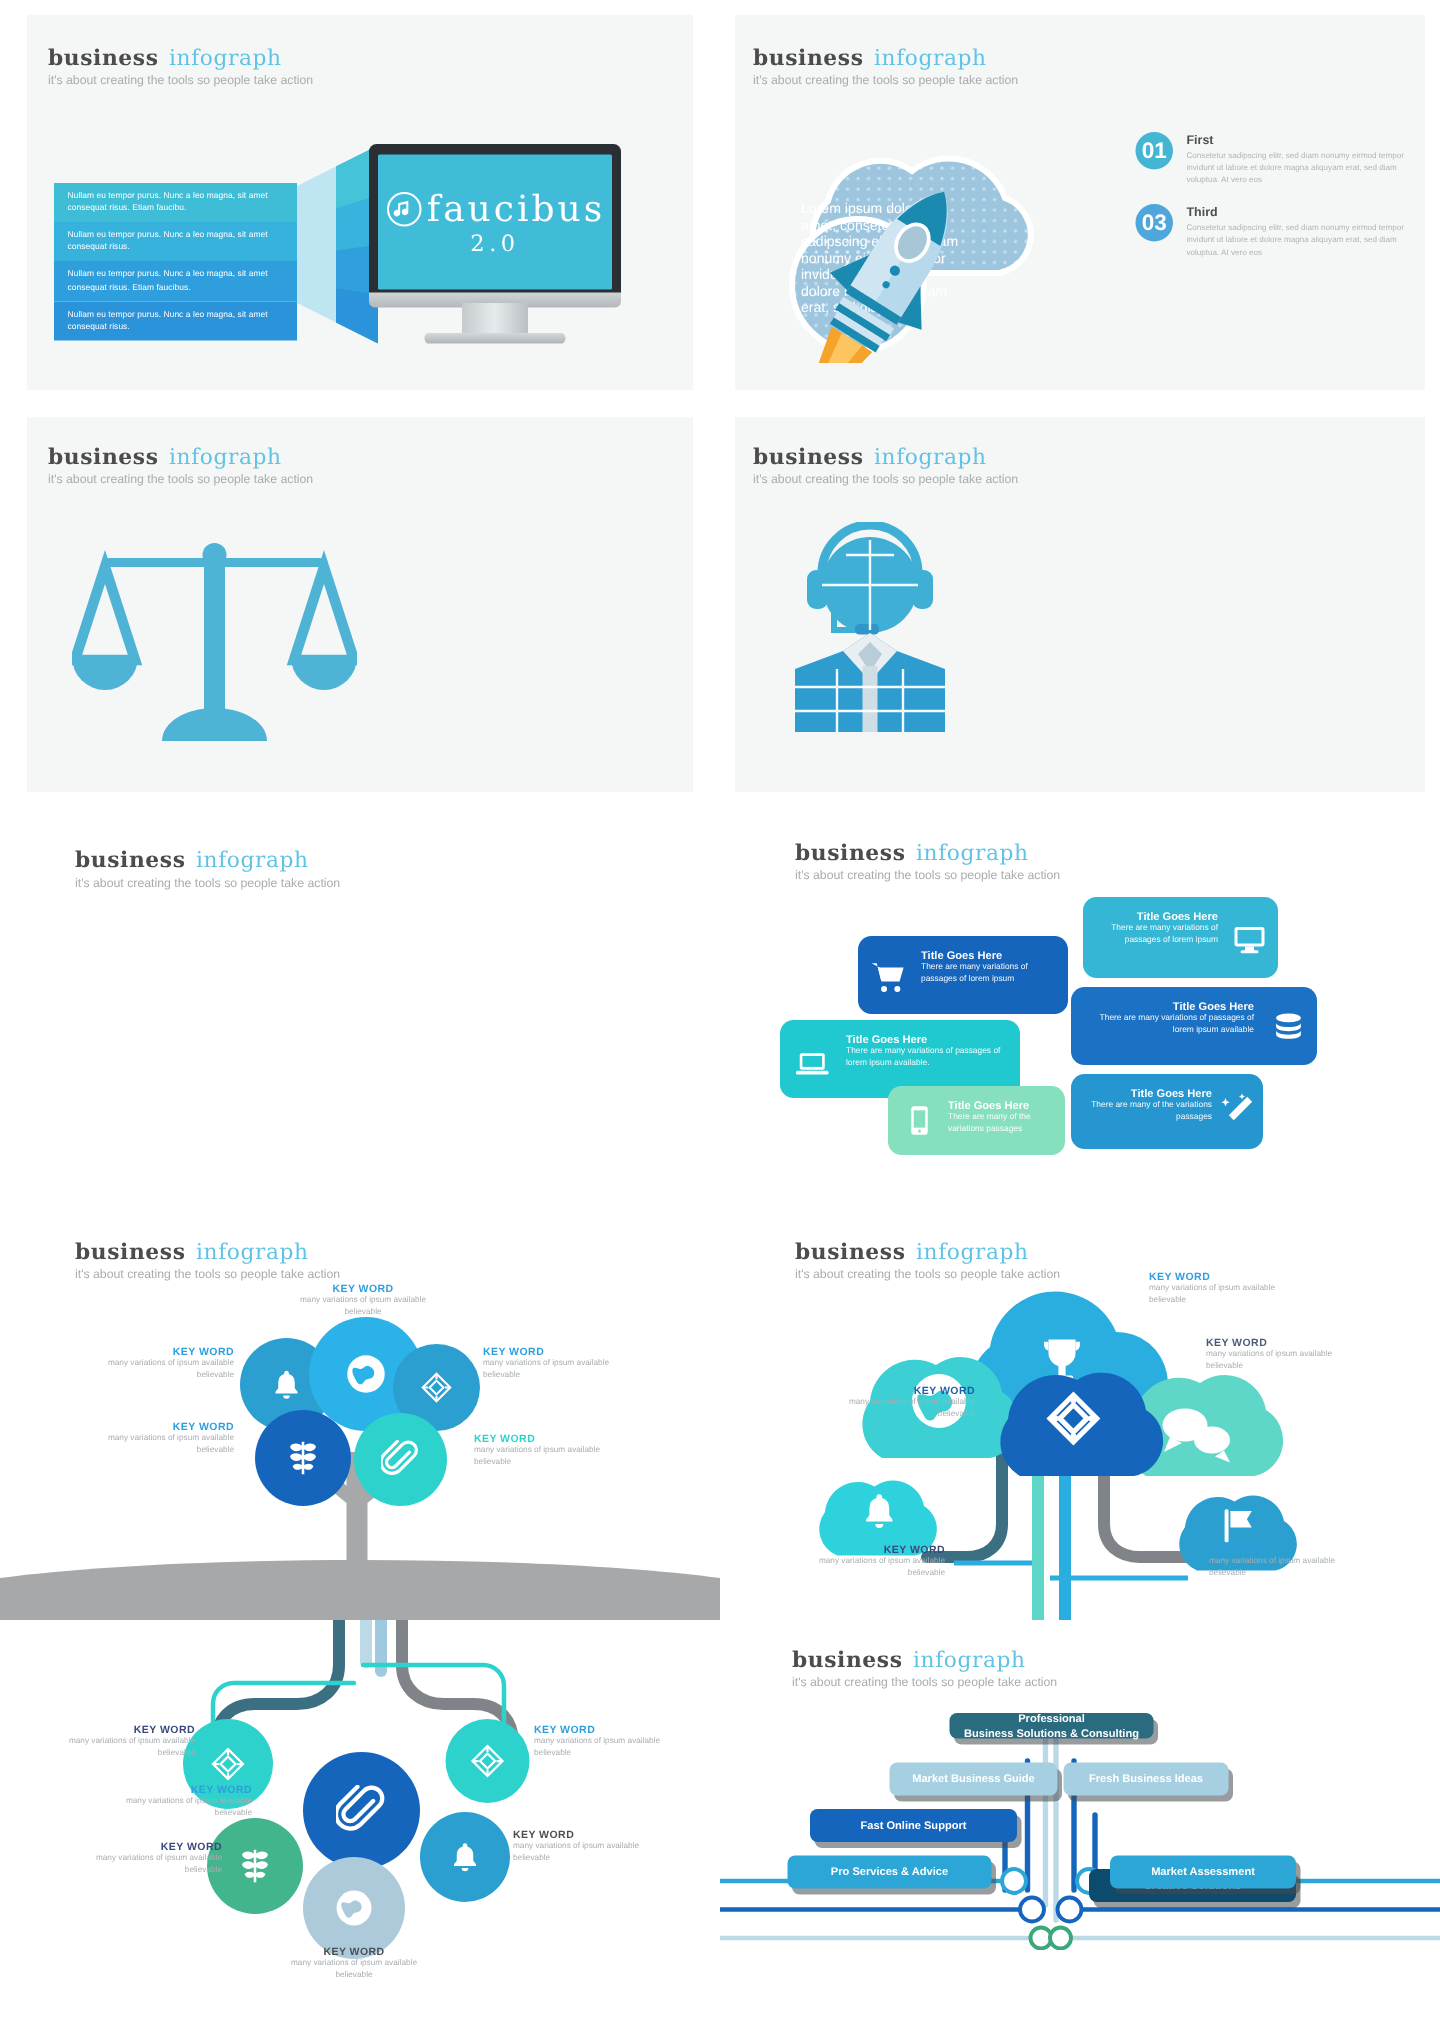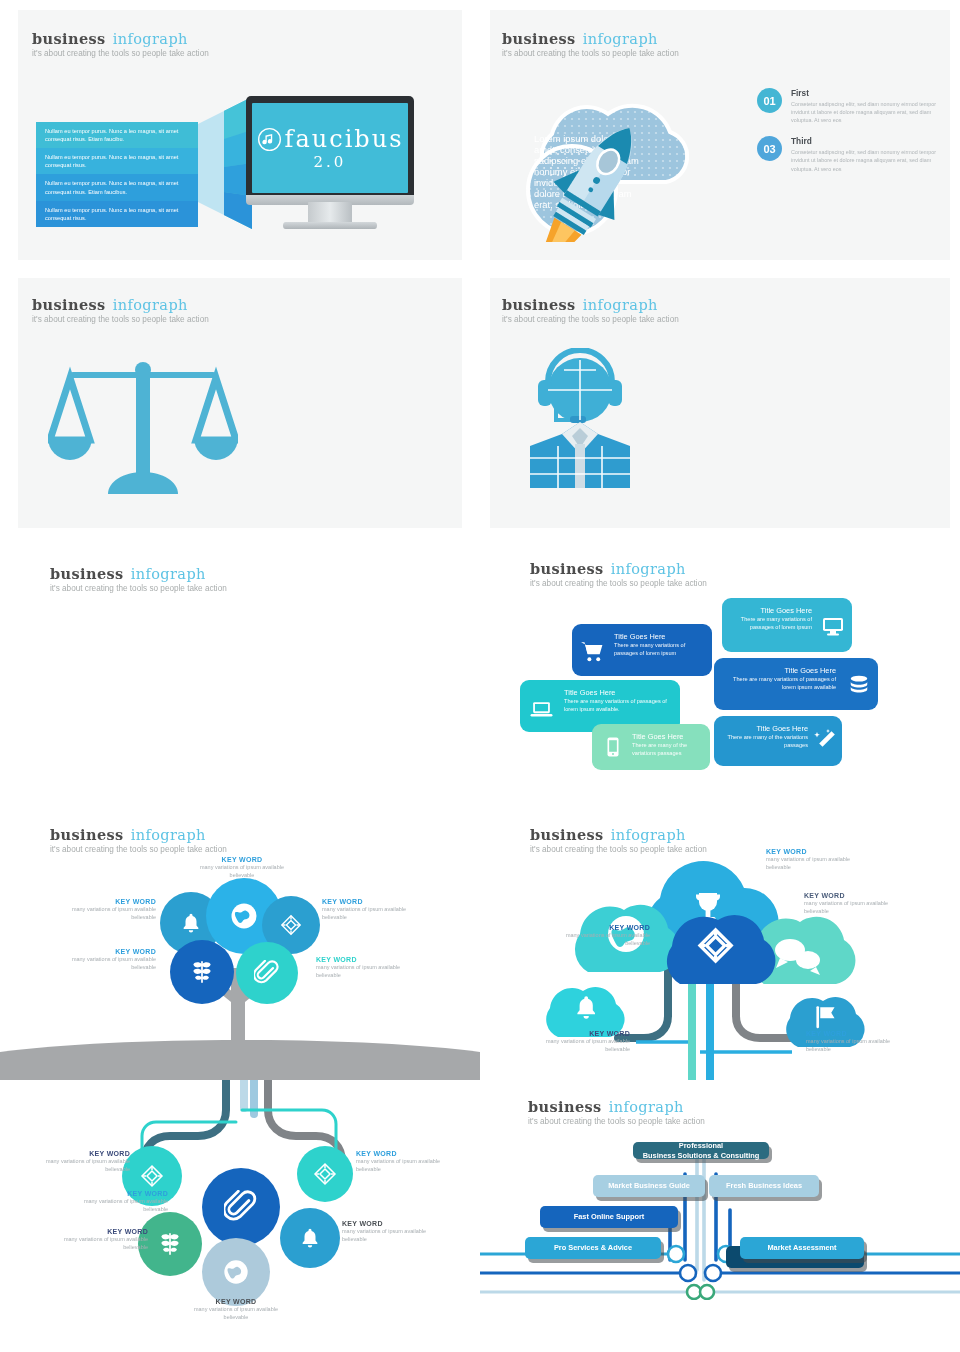--- a/index.html
+++ b/index.html
@@ -62,32 +62,32 @@
   .p1-base { position: absolute; left: 265px; top: 212px; width: 94px; height: 7px;
              background: linear-gradient(to bottom,#d3d8db,#aeb4b8); border-radius: 3px/4px; }
   .p1-bar-strip { position: absolute; left: 228px; top: 185px; width: 168px; height: 10px;
              background: linear-gradient(to bottom,#cfd4d7,#b2b8bc); border-radius: 0 0 4px 4px; }
 
   
   .p2-steps { position: absolute; left: 757px; top: 88px; width: 192px; }
   .p2-step { display: flex; gap: 9px; margin-bottom: 12px; }
   .p2-num {
     flex: 0 0 auto; width: 25px; height: 25px; border-radius: 50%;
-    color: #fff; font-size: 11px; font-weight: 700;
+    color: #fff; font-size: 15px; font-weight: 700;
     display: flex; align-items: center; justify-content: center;
   }
   .p2-step:nth-child(1) .p2-num { background: #44b6d4; }
   .p2-step:nth-child(2) .p2-num { background: #4fa6db; }
   .p2-step:nth-child(3) .p2-num { background: #2f8fd3; }
   .p2-txt h4 { font-size: 8.3px; color: #4a4f54; font-weight: 700; margin-bottom: 2px; }
   .p2-txt p  { font-size: 5.4px; color: #b0b5b8; line-height: 1.5; }
 
   
   .bub { position: absolute; border-radius: 9px; color: #fff; padding: 8px 10px; }
-  .bub .bt { font-size: 7.4px; font-weight: 400; margin-bottom: 1px; }
+  .bub .bt { font-size: 7.4px; font-weight: 700; margin-bottom: 1px; }
   .bub .bp { font-size: 5.6px; line-height: 1.4; opacity: .95; }
   .bub-tail { position: absolute; width: 0; height: 0; }
 
   
   .kw { position: absolute; width: 108px; }
   .kw .kw-t { font-size: 7px; font-weight: 700; color: #2e9fdc; letter-spacing: .3px; }
   .kw .kw-p { font-size: 5.5px; color: #a8aeb2; line-height: 1.45; margin-top: 1px; }
   .leafc { position: absolute; border-radius: 50%;
            display: flex; align-items: center; justify-content: center; }
 

